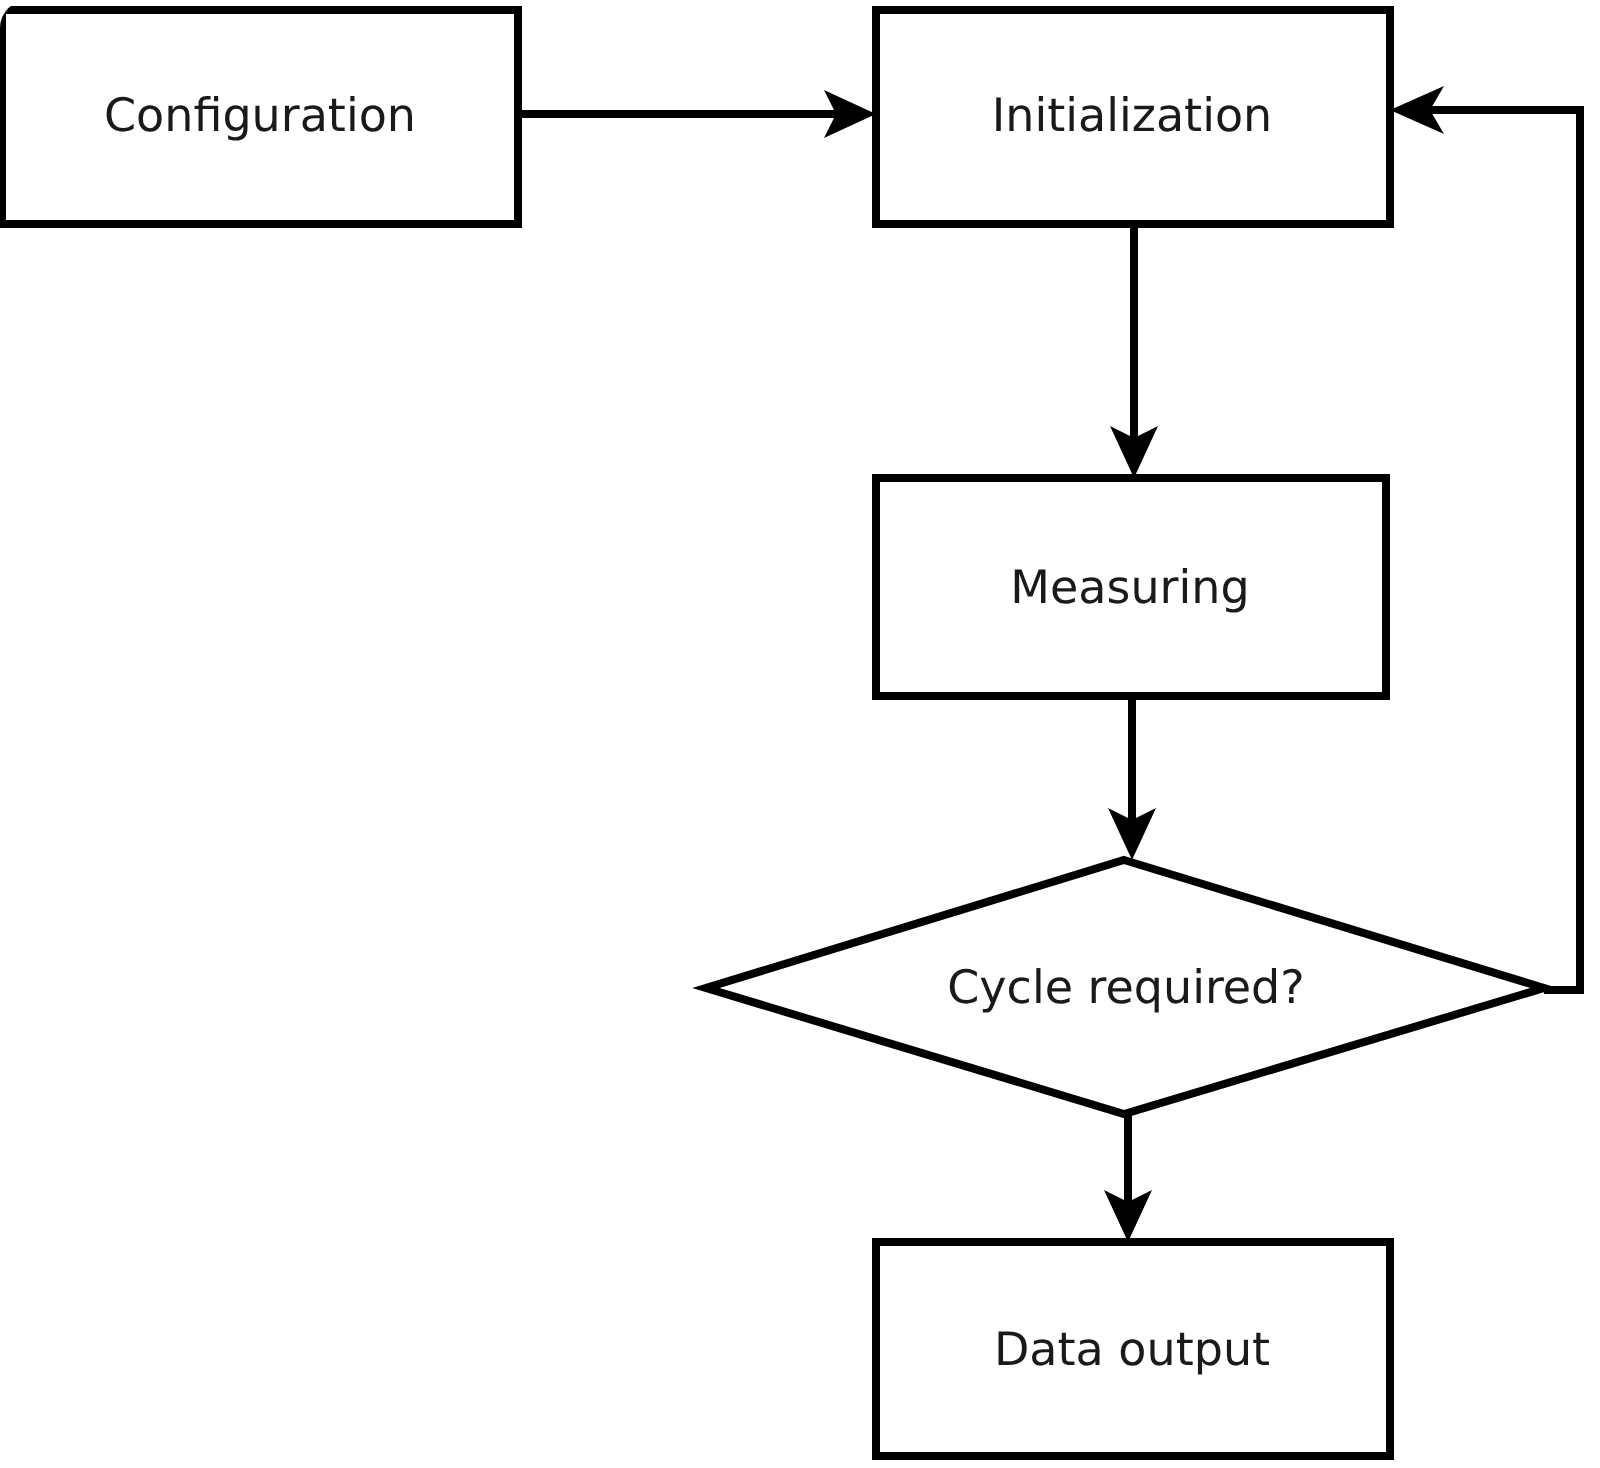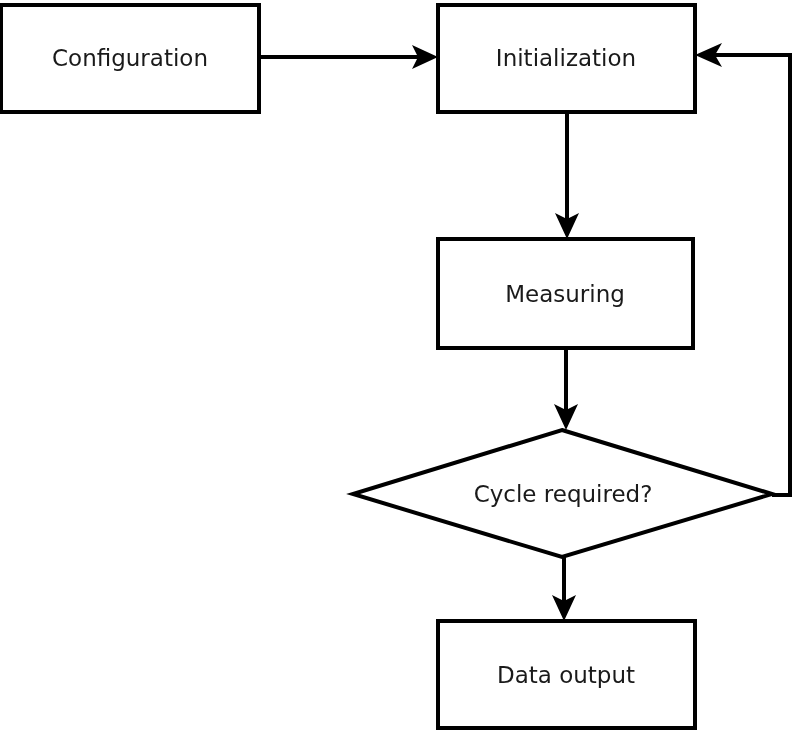--- a/index.html
+++ b/index.html
@@ -10,20 +10,21 @@
   }
   body {
     font-family: "DejaVu Sans", "Liberation Sans", sans-serif;
   }
   #canvas {
     position: relative;
     width: 800px;
     height: 734px;
     background: #ffffff;
     overflow: hidden;
+    border-radius: 14px;
   }
   #flow-svg {
     position: absolute;
     left: 0;
     top: 0;
     width: 800px;
     height: 734px;
     display: block;
   }
   .node-shape {

